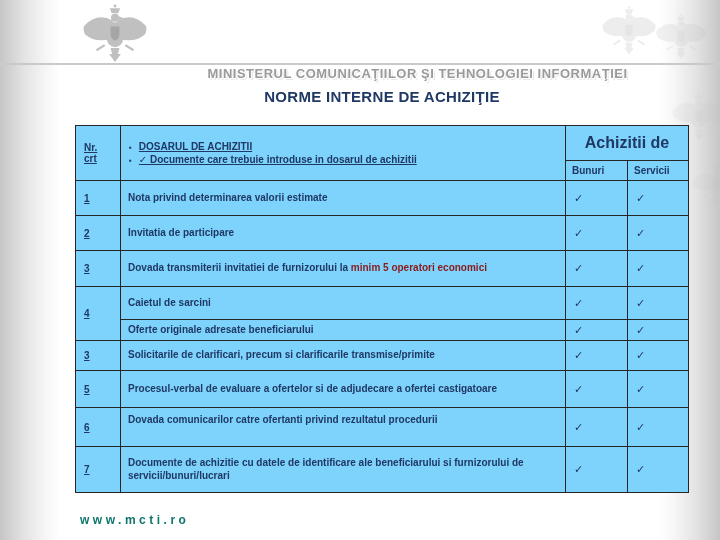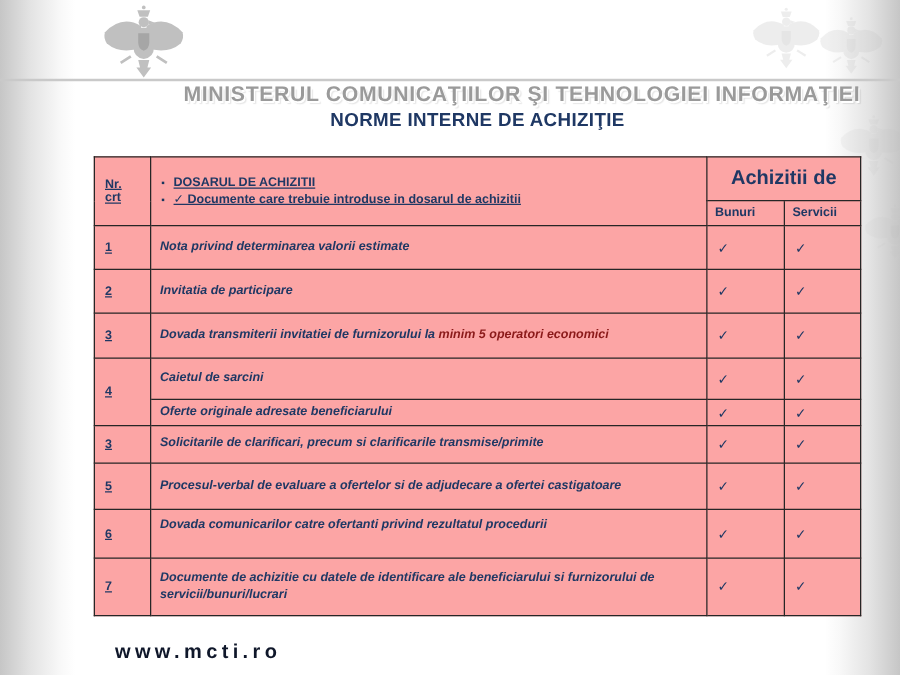--- a/index.html
+++ b/index.html
@@ -9,47 +9,47 @@
   }
   .band-left{position:absolute;left:0;top:0;width:60px;height:540px;
     background:linear-gradient(to right,#c6c6c6 0%,#e3e3e3 40%,#f8f8f8 80%,#ffffff 100%);}
   .band-right{position:absolute;right:0;top:0;width:60px;height:540px;
     background:linear-gradient(to left,#c6c6c6 0%,#e3e3e3 40%,#f8f8f8 80%,#ffffff 100%);}
   .hrule{position:absolute;left:0;top:63px;width:720px;height:2px;background:#c9c9c9;}
   .emblem-main{position:absolute;left:74px;top:3px;width:82px;height:62px;}
   .wm{position:absolute;}
   .ministry{
     position:absolute;left:145px;top:66px;width:545px;text-align:center;
-    font-size:17px;font-weight:bold;letter-spacing:.5px;color:#9a9a9a;
+    font-size:13px;font-weight:bold;letter-spacing:.5px;color:#9a9a9a;
     text-shadow:1px 1px 0 #ffffff,2px 2px 1px rgba(0,0,0,.10);
   }
   .slide-title{
     position:absolute;left:92px;top:88px;width:580px;text-align:center;
     font-size:15px;font-weight:bold;color:#1f3864;letter-spacing:.3px;
   }
   table.norm{
     position:absolute;left:75px;top:125px;width:613px;border-collapse:collapse;
-    table-layout:fixed;background:#fca5a5;color:#1f3864;font-weight:bold;font-size:10px;
+    table-layout:fixed;background:#7dd3fc;color:#1f3864;font-weight:bold;font-size:10px;
   }
   table.norm td{border:1px solid #262626;vertical-align:middle;overflow:hidden;}
   td.nrcell{padding-left:8px;}
-  td.textcell{padding:1px 4px 2px 7px;line-height:1.35;font-style:italic;}
+  td.textcell{padding:1px 4px 2px 7px;line-height:1.35;}
   td.checkcell{padding-left:8px;font-size:11px;}
   td.achizitii{text-align:center;font-size:16px;}
   td.subcol{padding-left:6px;}
   td.dosar{padding:2px 4px 2px 8px;}
   .bullet-line{display:flex;align-items:baseline;margin:2px 0;}
   .bullet{font-size:8px;margin-right:7px;color:#17365d;}
   .u{text-decoration:underline;}
   .it{}
   .red{color:#8b1a1a;}
   .nrtxt{text-decoration:underline;}
   .footer-url{
-    position:absolute;left:92px;top:513px;font-size:16px;font-weight:bold;
-    letter-spacing:3.5px;color:#0f172a;
+    position:absolute;left:80px;top:513px;font-size:12px;font-weight:bold;
+    letter-spacing:3.5px;color:#0f766e;
   }
 </style>
 </head>
 <body>
 
 <svg width="0" height="0" style="position:absolute">
   <symbol id="coa" viewBox="0 0 100 84">
     <g fill="#c0c0c0">
       <circle cx="50" cy="4" r="2"></circle>
       <path d="M43 7 h14 l-2.5 7 h-9 z"></path>

